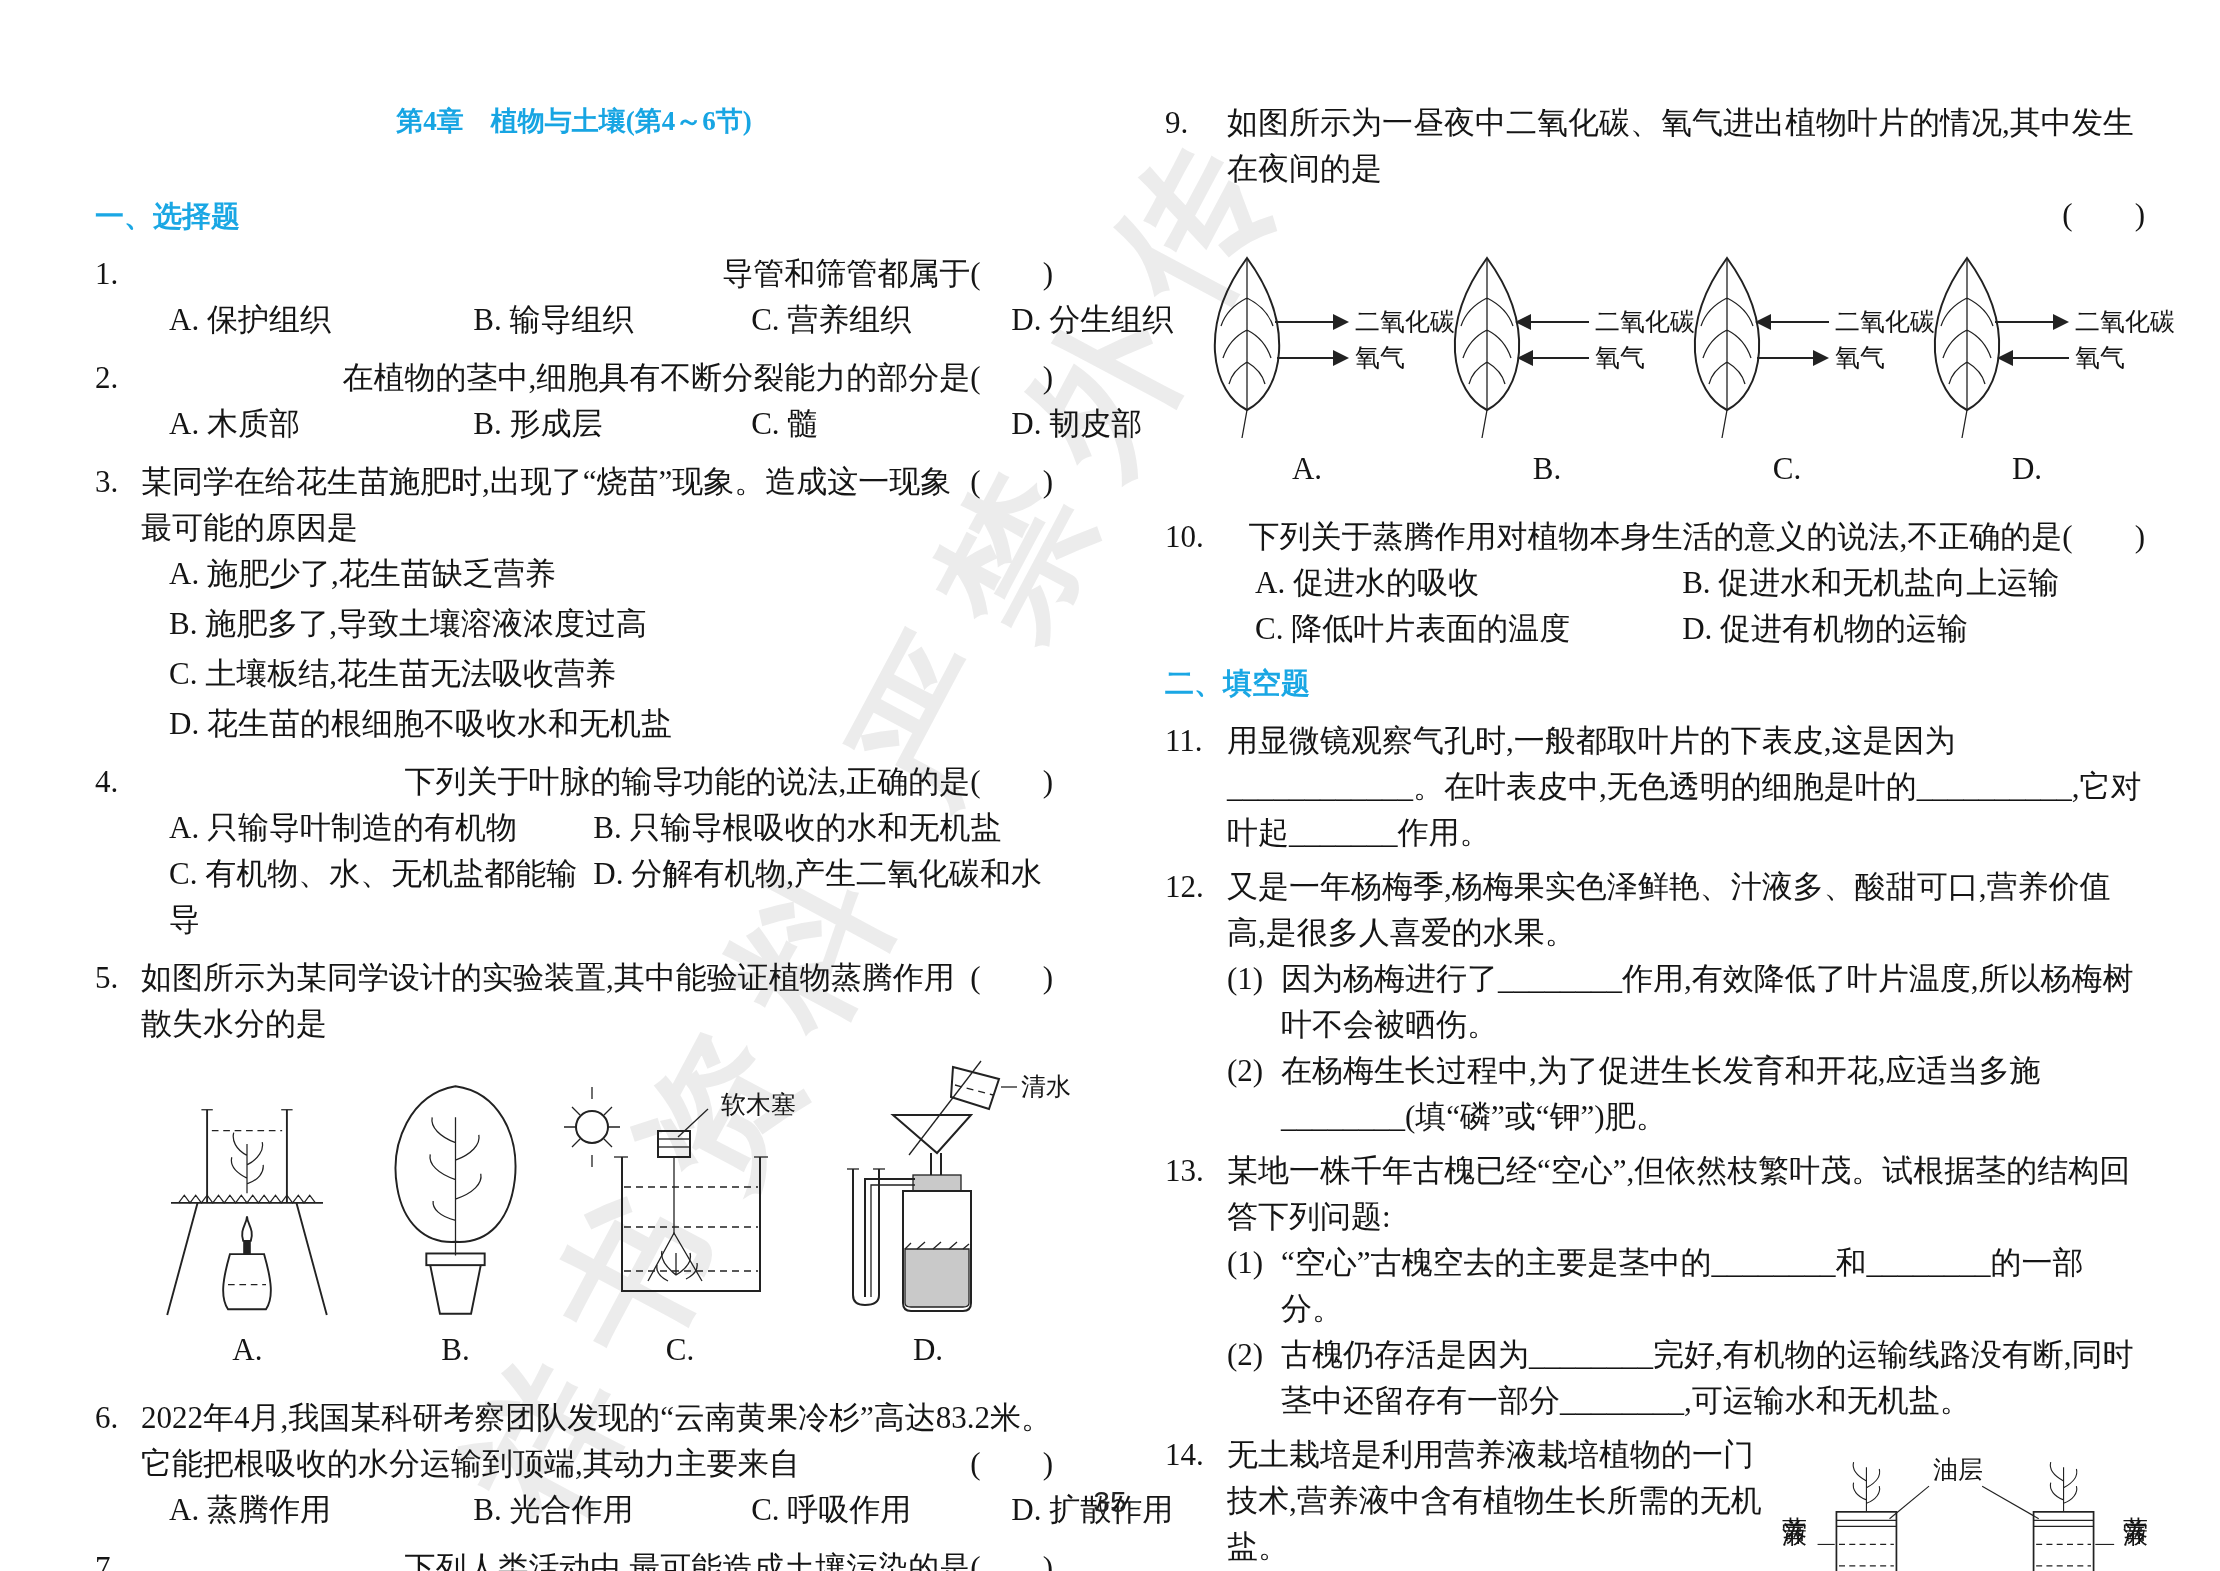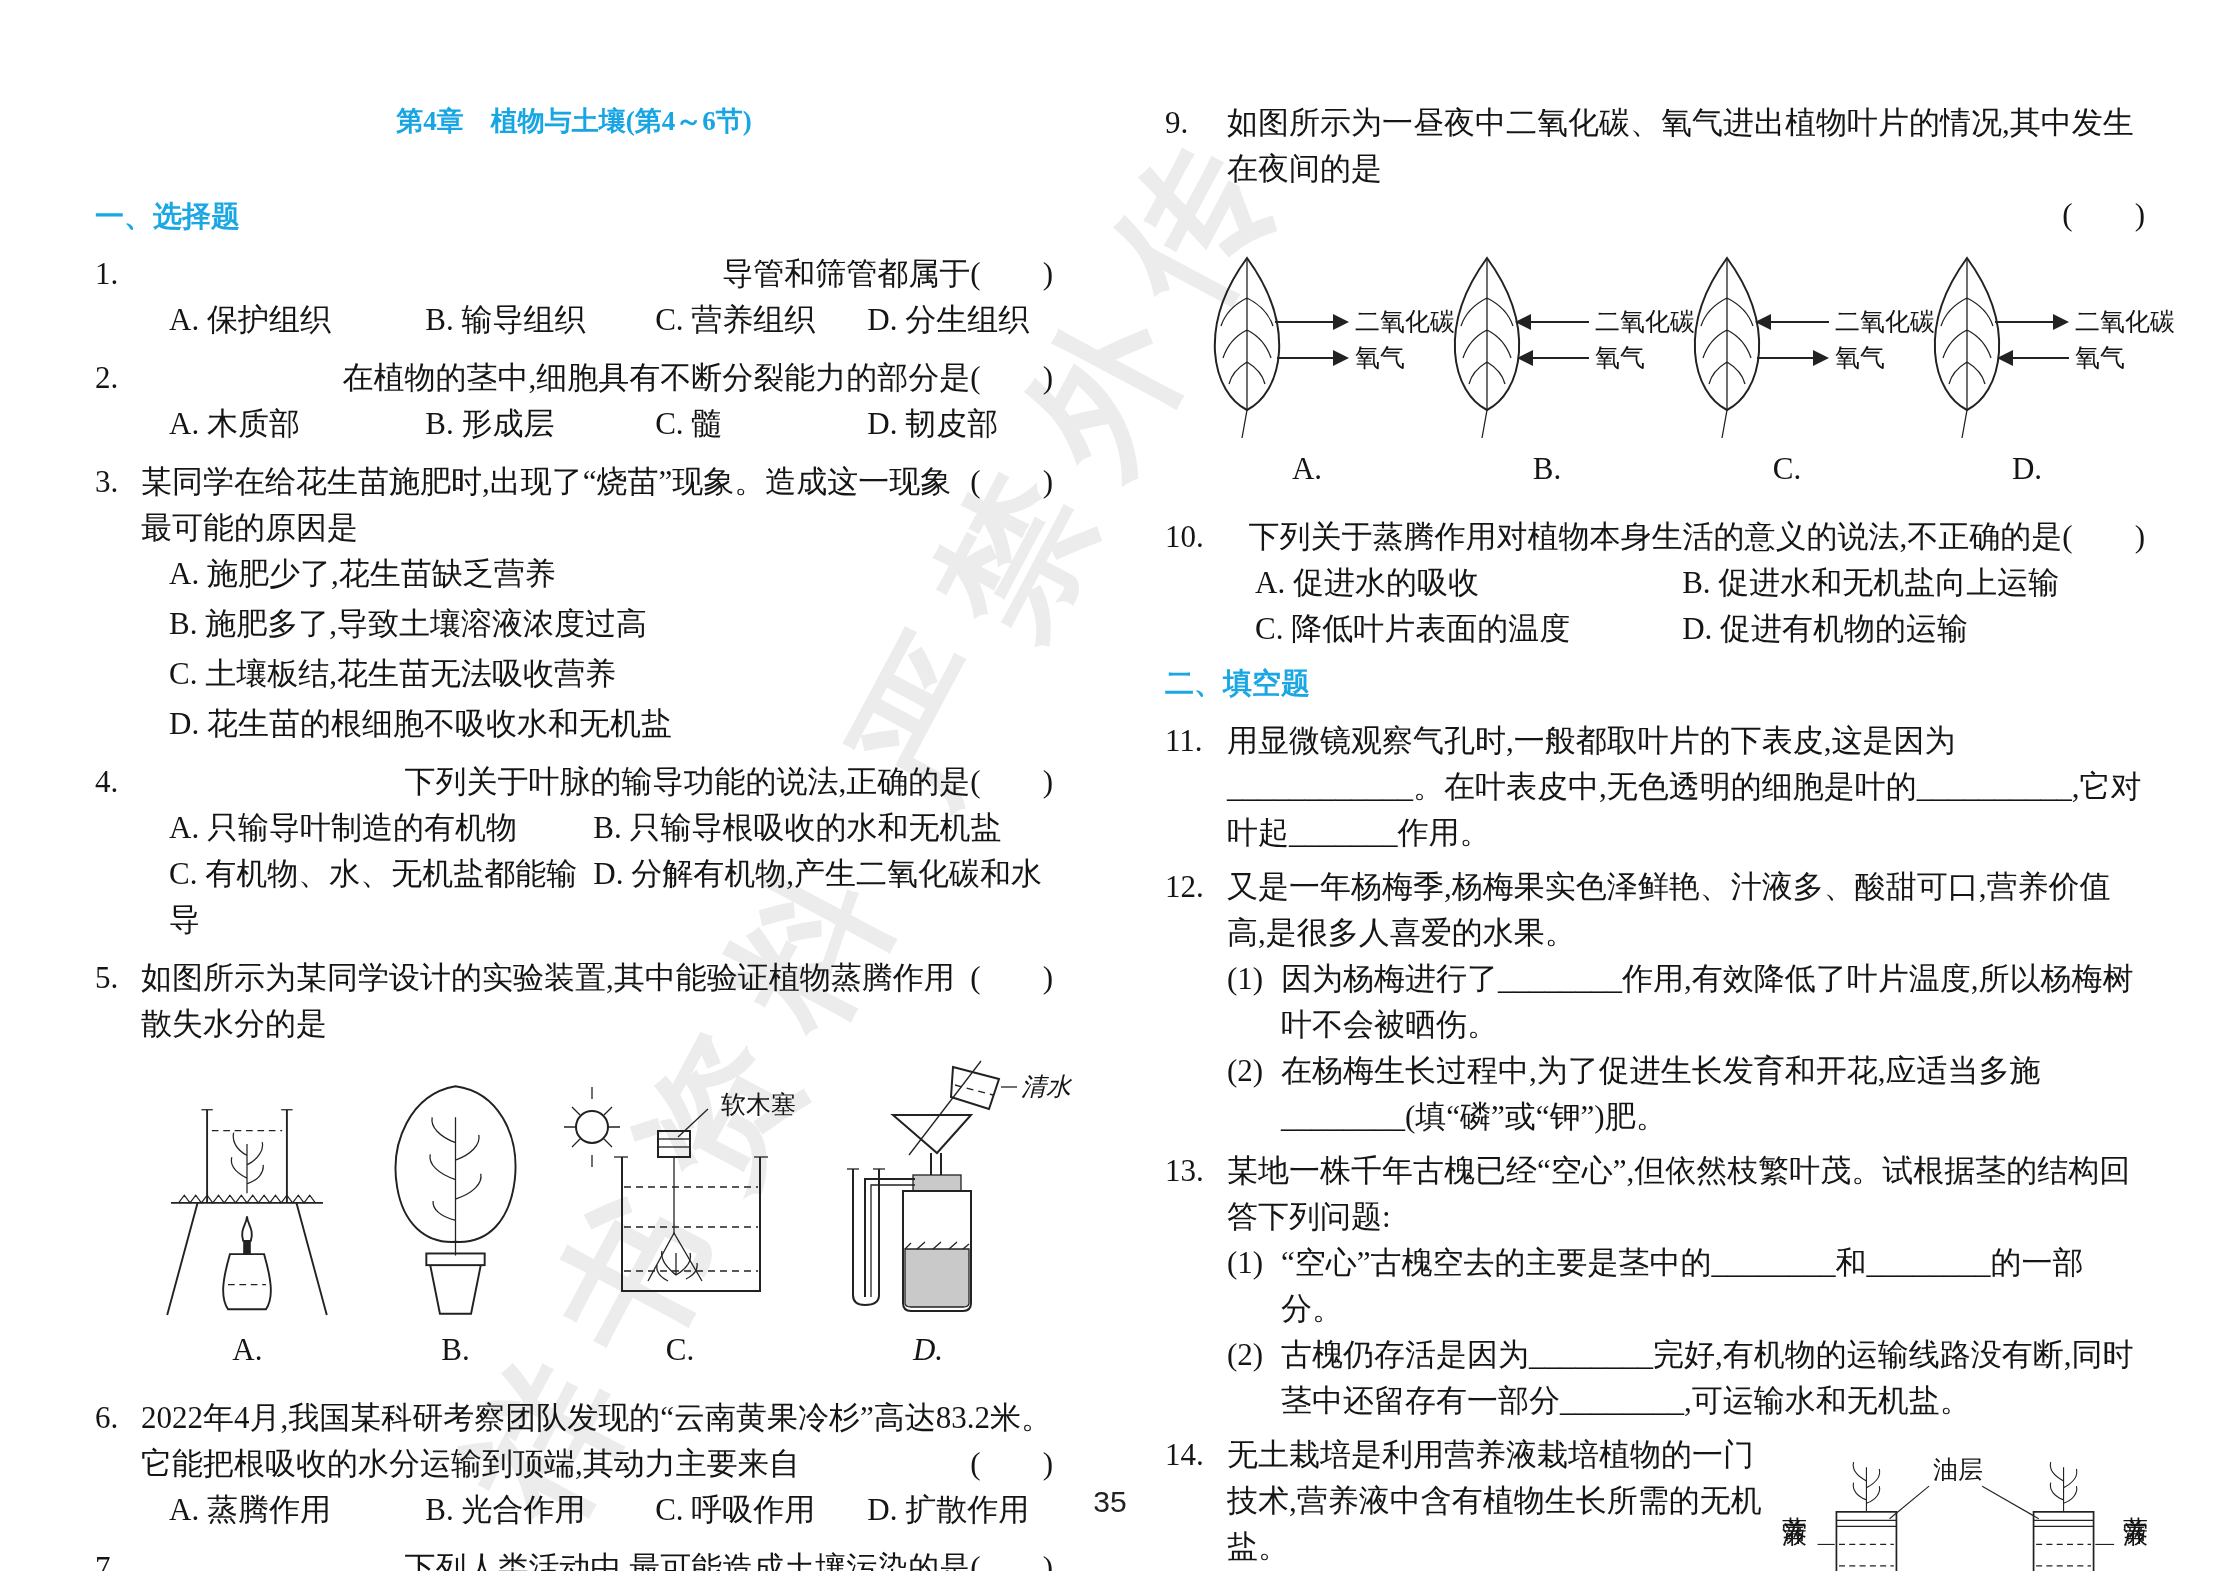--- a/index.html
+++ b/index.html
@@ -15,21 +15,21 @@
   .sec-head{color:#1aa7e4;font-weight:bold;font-size:29px;margin:6px 0 14px 0;}
   .q{display:flex;font-size:31px;line-height:46px;margin-bottom:8px;}
   .qnum{flex:0 0 46px;}
   .col-right .qnum{flex:0 0 62px;}
   .qbody{flex:1;position:relative;min-width:0;}
   .qline{display:flex;justify-content:flex-end;}
   .br{white-space:pre;}
   .br-abs{position:absolute;right:0;bottom:0;white-space:pre;}
   .br-line{text-align:right;}
   .optrow{display:grid;padding-left:28px;margin:0 0 4px 0;}
-  .optrow.c4{grid-template-columns:29% 26% 24% 21%;}
+  .optrow.c4{grid-template-columns:29% 26% 24% 21%;gap:48px;}
   .optrow.c2{grid-template-columns:48% 52%;}
   .optlist{padding-left:28px;}
   .optlist div{margin:0 0 4px 0;}
   .sub{display:flex;}
   .subnum{flex:0 0 54px;}
   .subbody{flex:1;min-width:0;}
   .figrow{display:flex;align-items:flex-end;margin:10px 0 14px 0;}
   .figblock{position:relative;text-align:center;}
   .figlabel{font-size:31px;margin-top:2px;}
   .ov{position:absolute;font-size:25px;line-height:28px;white-space:nowrap;}
@@ -174,21 +174,21 @@
               <line class="dash" x1="66" y1="112" x2="200" y2="112"></line>
               <line class="dash" x1="66" y1="152" x2="200" y2="152"></line>
               <line class="dash" x1="66" y1="196" x2="200" y2="196"></line>
               <path class="thin" d="M90,206 L116,158 L144,206"></path>
               <path class="thin" d="M118,200 C108,192 102,184 104,176 M118,200 C128,194 134,186 132,178 M118,200 L118,178 M110,206 C102,202 98,196 99,190 M128,204 C136,200 140,194 139,188"></path>
             </svg>
             <div class="ov" style="left:164px;top:16px;">软木塞</div>
             <div class="figlabel">C.</div>
           </div>
 
-          <div class="figblock" style="width:255px;font-style:italic;">
+          <div class="figblock" style="width:255px;">
             <svg width="250" height="268" viewBox="0 0 250 268">
               <path class="stroke" d="M150,10 L196,22 L186,52 L148,40 Z"></path>
               <line class="dash" x1="152" y1="28" x2="190" y2="38"></line>
               <line class="thin" x1="198" y1="30" x2="214" y2="30"></line>
               <line class="thin" x1="178" y1="4" x2="106" y2="98"></line>
               <path class="stroke" d="M90,58 L168,58 L134,96 Z"></path>
               <line class="stroke" x1="128" y1="96" x2="128" y2="120"></line>
               <line class="stroke" x1="138" y1="96" x2="138" y2="120"></line>
               <rect class="gray" x="110" y="118" width="48" height="16"></rect>
               <path class="stroke" d="M100,134 L100,246 Q100,254 108,254 L160,254 Q168,254 168,246 L168,134 Z"></path>

